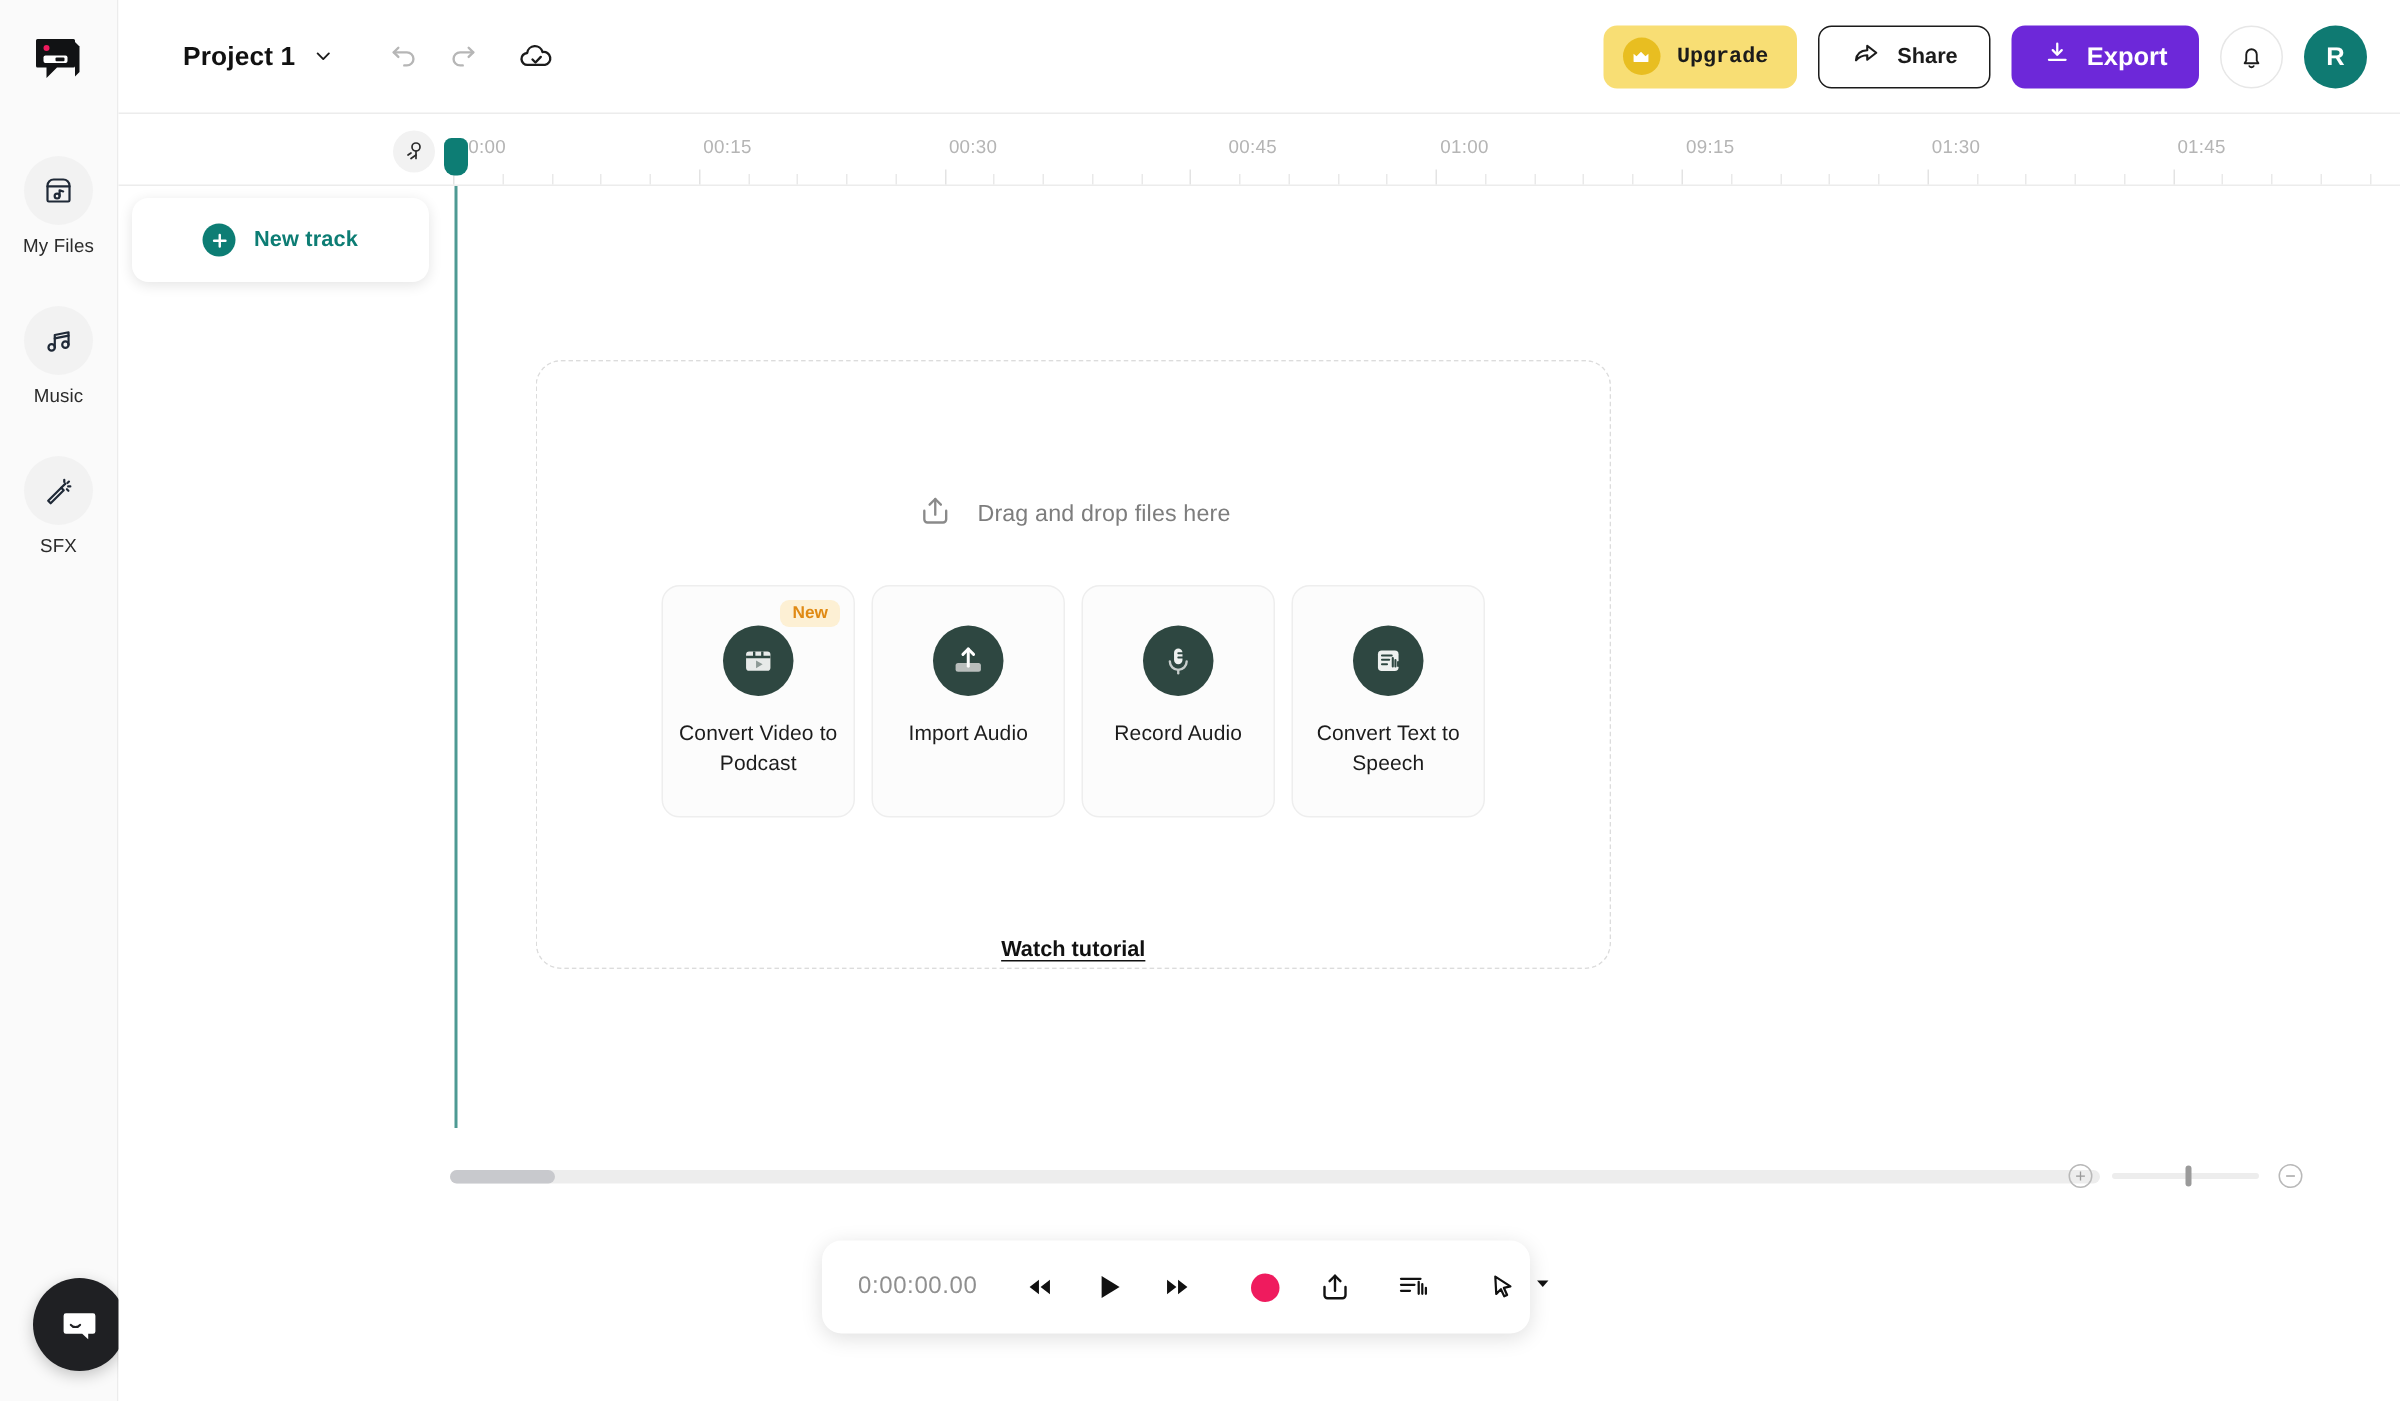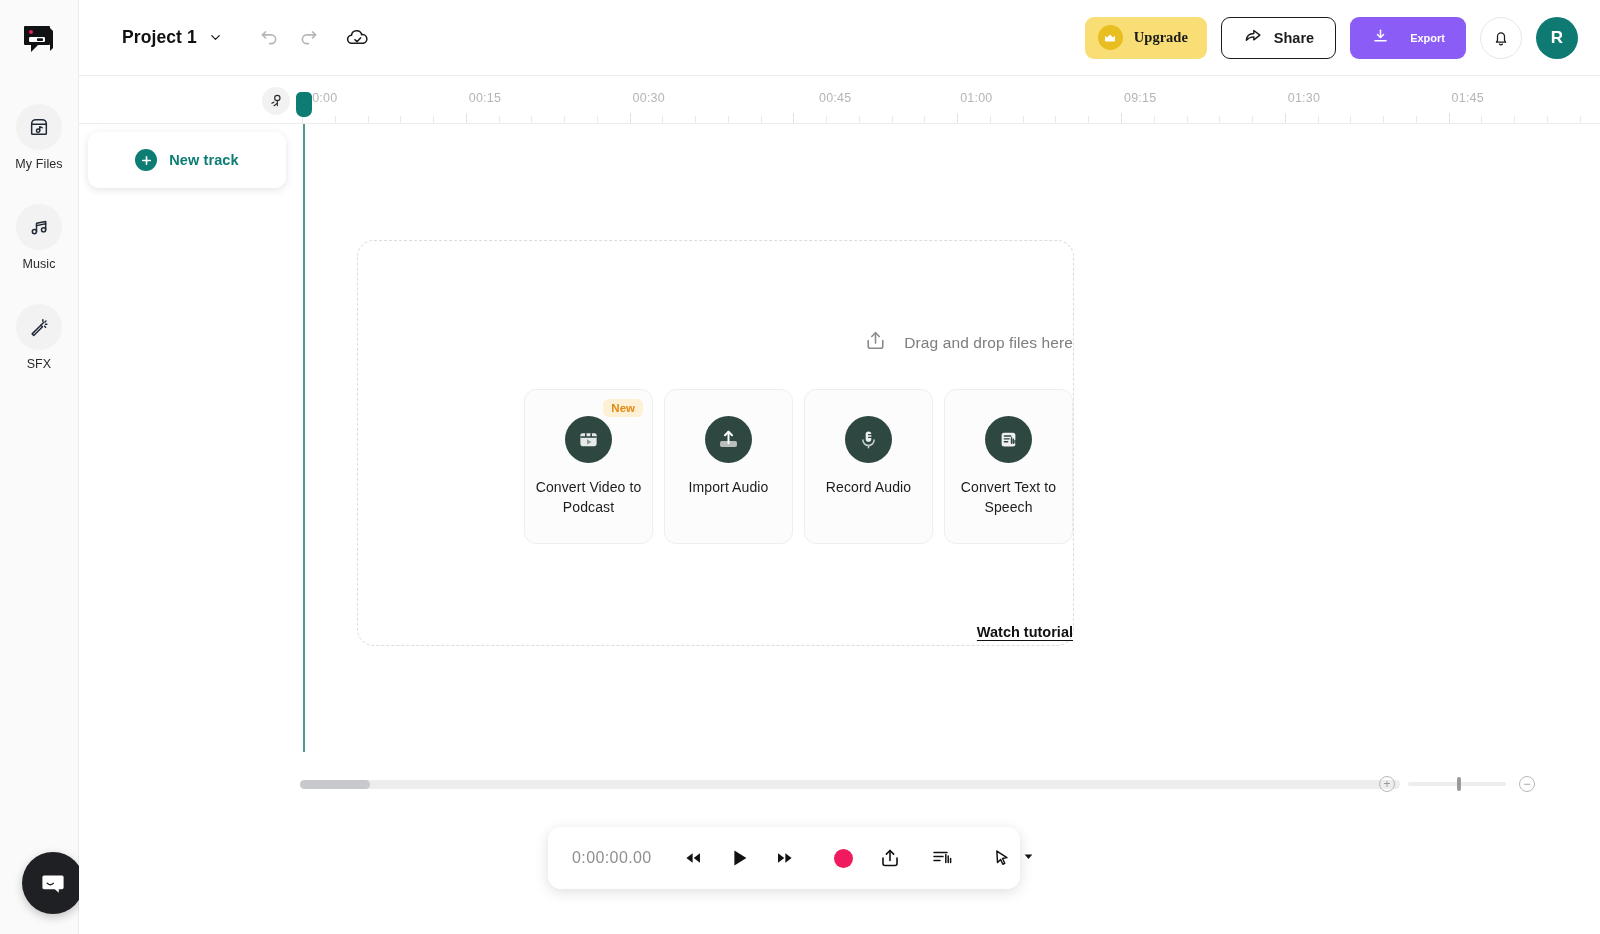--- a/index.html
+++ b/index.html
@@ -42,32 +42,32 @@
   .proj-title { font-size:17.5px; font-weight:700; color:#111; letter-spacing:.1px; }
   .chev { margin-left:11px; cursor:pointer; display:flex; align-items:center; }
   .hist { display:flex; align-items:center; gap:11px; margin-left:33px; }
   .hist-btn { width:28px; height:28px; display:flex; align-items:center; justify-content:center; cursor:pointer; }
   .cloud { margin-left:22px; display:flex; align-items:center; cursor:pointer; }
   .hdr-right { margin-left:auto; display:flex; align-items:center; gap:14px; }
 
   .btn-upgrade {
     height:42px; padding:0 19px 0 13px; border-radius:9px; background:#f8de74;
     display:flex; align-items:center; gap:11px; border:none; cursor:pointer;
-    font-size:14.5px; font-weight:700; color:#1b1b1b; font-family:Liberation Serif, serif;
+    font-size:14.5px; font-weight:700; color:#1b1b1b; font-family:Liberation Mono, monospace;
   }
   .crown-circle { width:25px; height:25px; border-radius:50%; background:#e8be21; display:flex; align-items:center; justify-content:center; }
   .btn-share {
     height:42px; padding:0 21px; border-radius:9px; background:#fff; border:1.6px solid #1b1b1b;
     display:flex; align-items:center; gap:11px; cursor:pointer;
     font-size:14.5px; font-weight:700; color:#1b1b1b; font-family:inherit;
   }
   .btn-export {
-    height:42px; padding:0 21px; border-radius:9px; background:#8b5cf6; border:none;
-    display:flex; align-items:center; gap:20px; cursor:pointer;
-    font-size:11px; font-weight:700; color:#fff; font-family:inherit;
+    height:42px; padding:0 21px; border-radius:9px; background:#6d28d9; border:none;
+    display:flex; align-items:center; gap:10px; cursor:pointer;
+    font-size:17px; font-weight:700; color:#fff; font-family:inherit;
   }
   .bell { width:42px; height:42px; border-radius:50%; border:1.3px solid #e7e7e7; background:#fff;
           display:flex; align-items:center; justify-content:center; cursor:pointer; }
   .avatar { width:42px; height:42px; border-radius:50%; background:#0f7a72; color:#fff;
             display:flex; align-items:center; justify-content:center; font-size:17px; font-weight:700; cursor:pointer; }
 
   
   .ruler {
     position:absolute; left:79px; top:76px; right:0; height:48px;
     background:#fff; border-bottom:1px solid #ececec; overflow:hidden;
@@ -96,21 +96,21 @@
   .playhead-line { position:absolute; left:0; top:0; width:1.6px; height:628px; background:#4e9a93; }
   .playhead-head {
     position:absolute; left:-7px; top:-32px; width:16px; height:25px;
     background:#0d7d74; border-radius:5px 5px 7px 7px;
   }
 
   
   .dropzone {
     position:absolute; left:54px; top:116px; width:717px; height:406px;
     border:1.6px dashed #dcdcdc; border-radius:17px;
-    display:flex; flex-direction:column; align-items:flex-end;
+    display:flex; flex-direction:column; align-items:center;
   }
   .dz-head { margin-top:87px; display:flex; align-items:center; gap:16px; }
   .dz-head-text { font-size:15.5px; color:#7d7d7d; letter-spacing:.1px; }
 
   .cards { margin-top:32px; display:flex; gap:11px; }
   .card {
     position:relative; width:129px; height:155px; border-radius:12px;
     background:#fcfcfc; border:1px solid #eeeeee;
     display:flex; flex-direction:column; align-items:center; cursor:pointer;
   }

